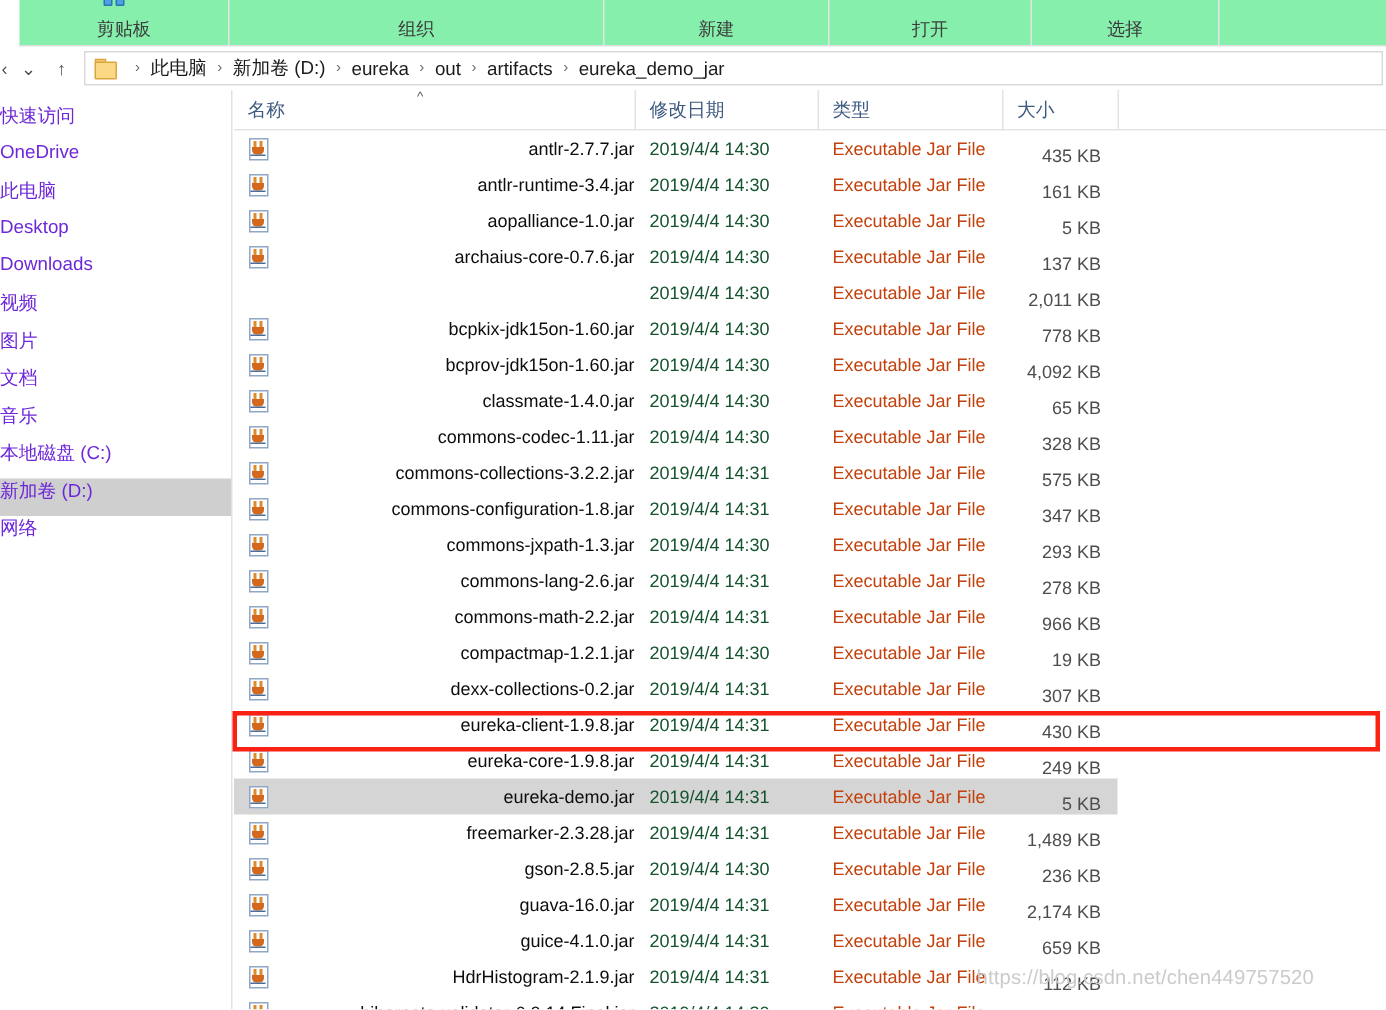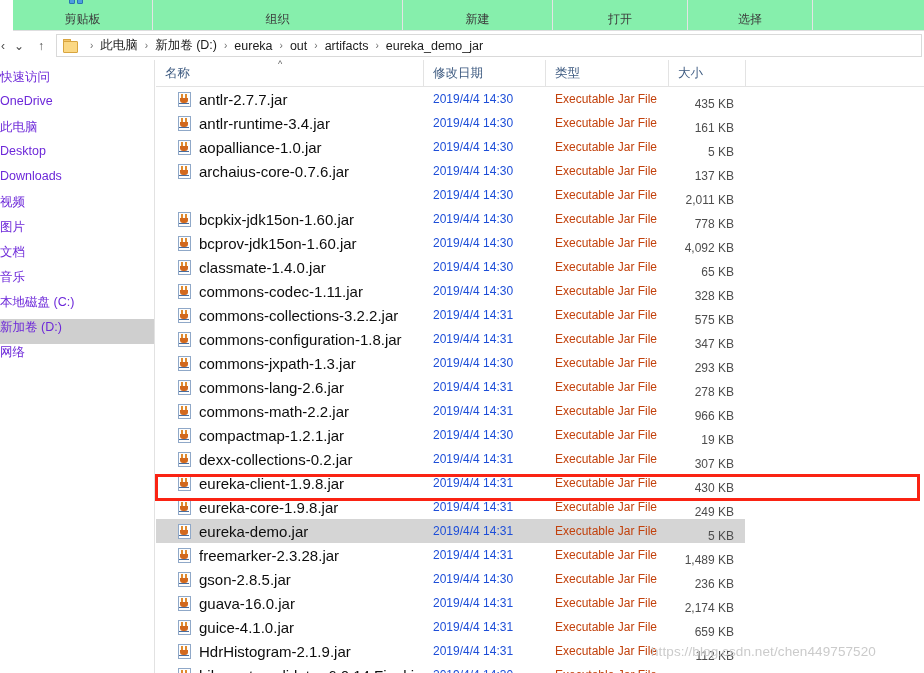--- a/index.html
+++ b/index.html
@@ -235,32 +235,33 @@
     position: absolute;
     top: 0;
     height: 24px;
     display: flex;
     align-items: center;
     box-sizing: border-box;
     white-space: nowrap;
     overflow: hidden;
   }
   .c-name {
-    left: 12px;
+    left: 0;
     width: 267px;
     padding-left: 9px;
-    font-size: 15px;
+    font-size: 12px;
     color: #0d0d0d;
+    justify-content: space-between;
   }
   .c-date {
     left: 267px;
     width: 122px;
     padding-left: 10px;
     font-size: 12px;
-    color: #1d4ed8;
+    color: #14532d;
   }
   .c-type {
     left: 389px;
     width: 123px;
     padding-left: 10px;
     font-size: 12px;
     color: #c2410c;
   }
   .c-size {
     left: 512px;

